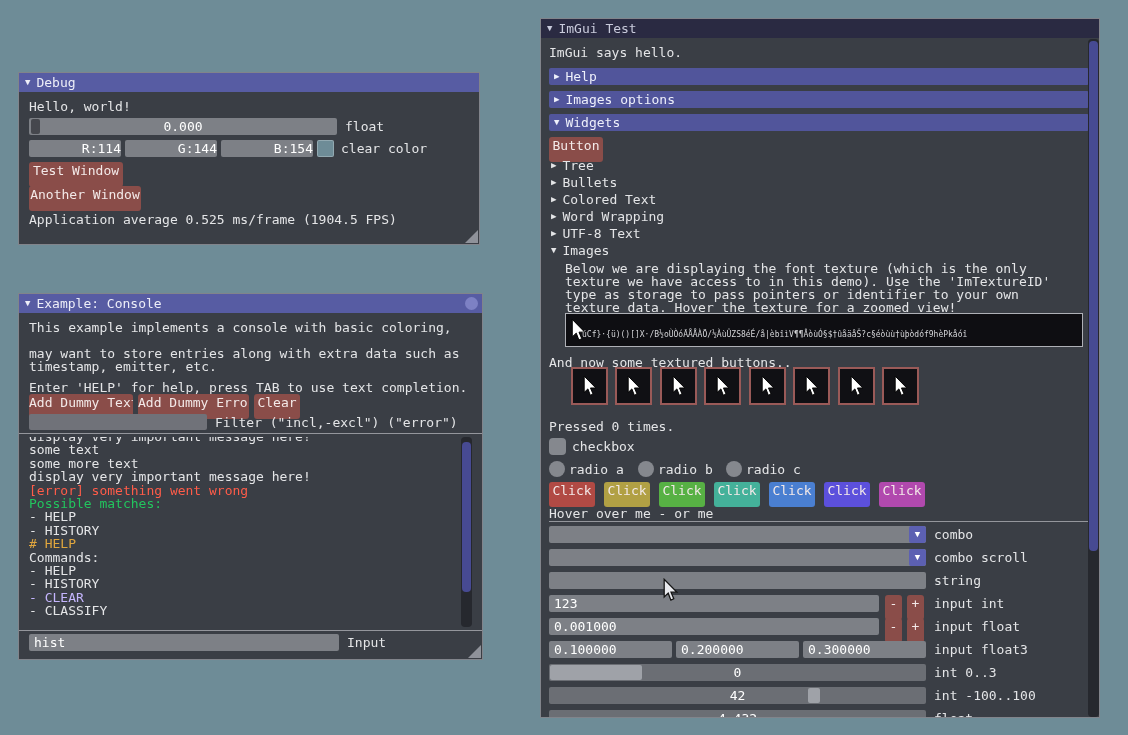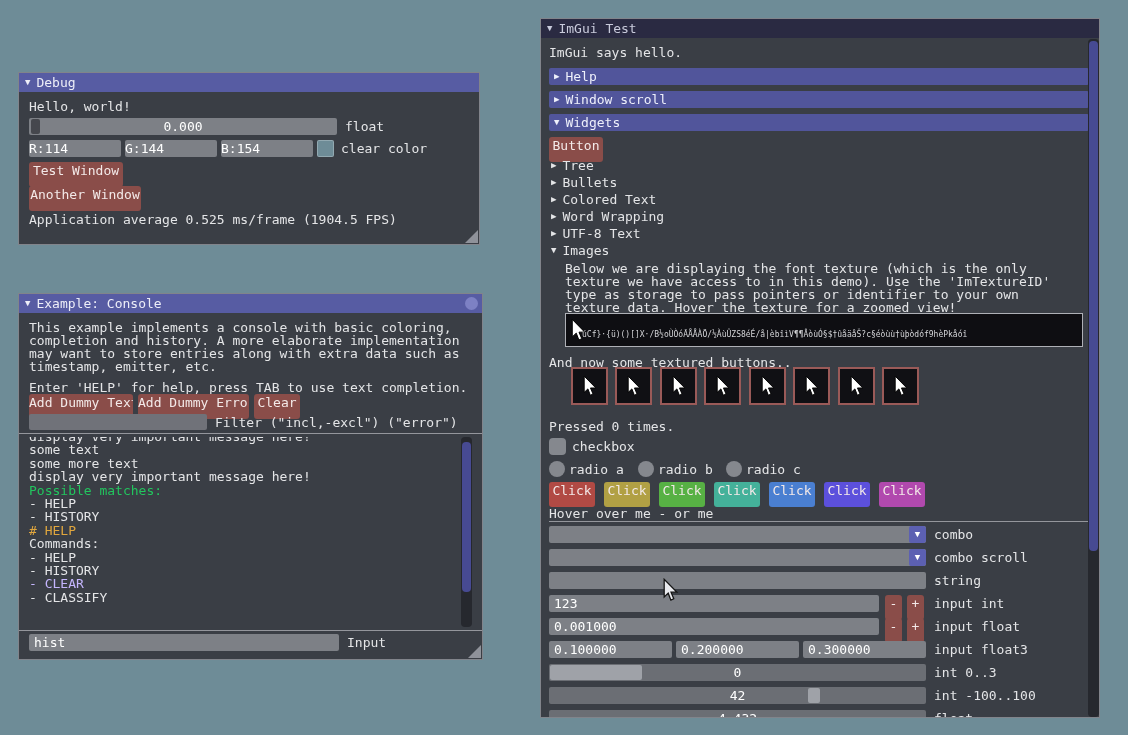--- a/index.html
+++ b/index.html
@@ -10,21 +10,21 @@
     font-size:13px;color:#e4e5e7;
   }
   .window{position:absolute;background:#3a3e45;border:1px solid #81848b;box-sizing:border-box;overflow:hidden}
   .titlebar{position:absolute;left:0;top:0;right:0;height:19px;background:#575ca3;color:#edeef8;
     display:flex;align-items:center;gap:6px;padding:0 6px;box-sizing:border-box}
   .titlebar.dark{background:#2a2a42;color:#c9cbdc}
   .arrow{font-size:9px;line-height:9px}
   .txt{position:absolute;line-height:13px;white-space:pre}
   .frame{position:absolute;height:17px;line-height:17px;background:#7d8086;border-radius:2px;
     color:#fff;padding:0 5px;box-sizing:border-box;white-space:pre;overflow:hidden}
-  .frame.center{text-align:left;padding:0}
+  .frame.center{text-align:right;padding:0}
   .slider{padding:1px}
   .slider-grab{position:absolute;top:1px;bottom:1px;border-radius:2px}
   .slider-grab.dark{background:#45474d}
   .slider-grab.light{background:#9fa2a8}
   .slider-val{position:absolute;left:0;right:0;top:0;line-height:17px;text-align:center;z-index:2}
   .btn{position:absolute;height:25px;line-height:17px;background:#8a4d49;border-radius:3px;
     color:#f3e9e8;text-align:center;box-sizing:border-box;white-space:pre;overflow:hidden}
   .header{position:absolute;height:17px;background:#51559b;border-radius:2px;color:#eef0fb;
     display:flex;align-items:center;gap:6px;padding-left:5px;box-sizing:border-box}
   .tree-item{position:absolute;display:flex;gap:6px;align-items:center;line-height:13px;white-space:pre}
@@ -80,40 +80,40 @@
 </div>
 
 <div class="window" style="left:18px;top:293px;width:465px;height:367px">
   <div class="titlebar">
     <span class="arrow">▼</span>
     <span>Example: Console</span>
   </div>
   <div class="close-btn"></div>
 
   <div class="txt" style="left:10px;top:27px">This example implements a console with basic coloring,</div>
-  <div class="txt" style="left:10px;top:40px">completion and history. A more elaborate implementation</div>
   <div class="txt" style="left:10px;top:53px">may want to store entries along with extra data such as</div>
   <div class="txt" style="left:10px;top:66px">timestamp, emitter, etc.</div>
   <div class="txt" style="left:10px;top:87px">Enter 'HELP' for help, press TAB to use text completion.</div>
 
   <div class="btn" style="left:10px;top:100px;width:104px">Add Dummy Text</div>
   <div class="btn" style="left:119px;top:100px;width:111px">Add Dummy Error</div>
   <div class="btn" style="left:235px;top:100px;width:46px">Clear</div>
 
   <div class="frame" style="left:10px;top:120px;width:178px;height:16px;line-height:16px;background:#707279"></div>
   <div class="txt" style="left:196px;top:122px">Filter ("incl,-excl") ("error")</div>
 
   <div class="sep" style="left:0;top:139px;width:465px"></div>
 
   <div class="log" style="left:10px;top:143px;width:430px;height:190px">
     <div class="log-inner">
       <div class="logline" style="color: rgb(228, 229, 231);">display very important message here!</div>
       <div class="logline" style="color: rgb(228, 229, 231);">some text</div>
       <div class="logline" style="color: rgb(228, 229, 231);">some more text</div>
       <div class="logline" style="color: rgb(228, 229, 231);">display very important message here!</div>
+      <div class="logline" style="color: rgb(255, 92, 73);">[error] something went wrong</div>
       <div class="logline" style="color: #22c55e;">Possible matches:</div>
       <div class="logline" style="color: rgb(228, 229, 231);">- HELP</div>
       <div class="logline" style="color: rgb(228, 229, 231);">- HISTORY</div>
       <div class="logline" style="color: rgb(224, 166, 62);"># HELP</div>
       <div class="logline" style="color: rgb(228, 229, 231);">Commands:</div>
       <div class="logline" style="color: rgb(228, 229, 231);">- HELP</div>
       <div class="logline" style="color: rgb(228, 229, 231);">- HISTORY</div>
       <div class="logline" style="color: #c4b5fd;">- CLEAR</div>
       <div class="logline" style="color: rgb(228, 229, 231);">- CLASSIFY</div>
     </div>
@@ -136,21 +136,21 @@
   </div>
 
   <div class="txt" style="left:8px;top:27px">ImGui says hello.</div>
 
   <div class="header" style="left:8px;top:49px;width:540px">
     <span class="arrow">▶</span>
     <span>Help</span>
   </div>
   <div class="header" style="left:8px;top:72px;width:540px">
     <span class="arrow">▶</span>
-    <span>Window scroll</span>
+    <span>Images options</span>
   </div>
   <div class="header" style="left:8px;top:95px;width:540px">
     <span class="arrow">▼</span>
     <span>Widgets</span>
   </div>
 
   <div class="btn" style="left:8px;top:118px;width:54px">Button</div>
 
   <div class="tree-item" style="left:10px;top:140px">
     <span class="arrow">▶</span>

